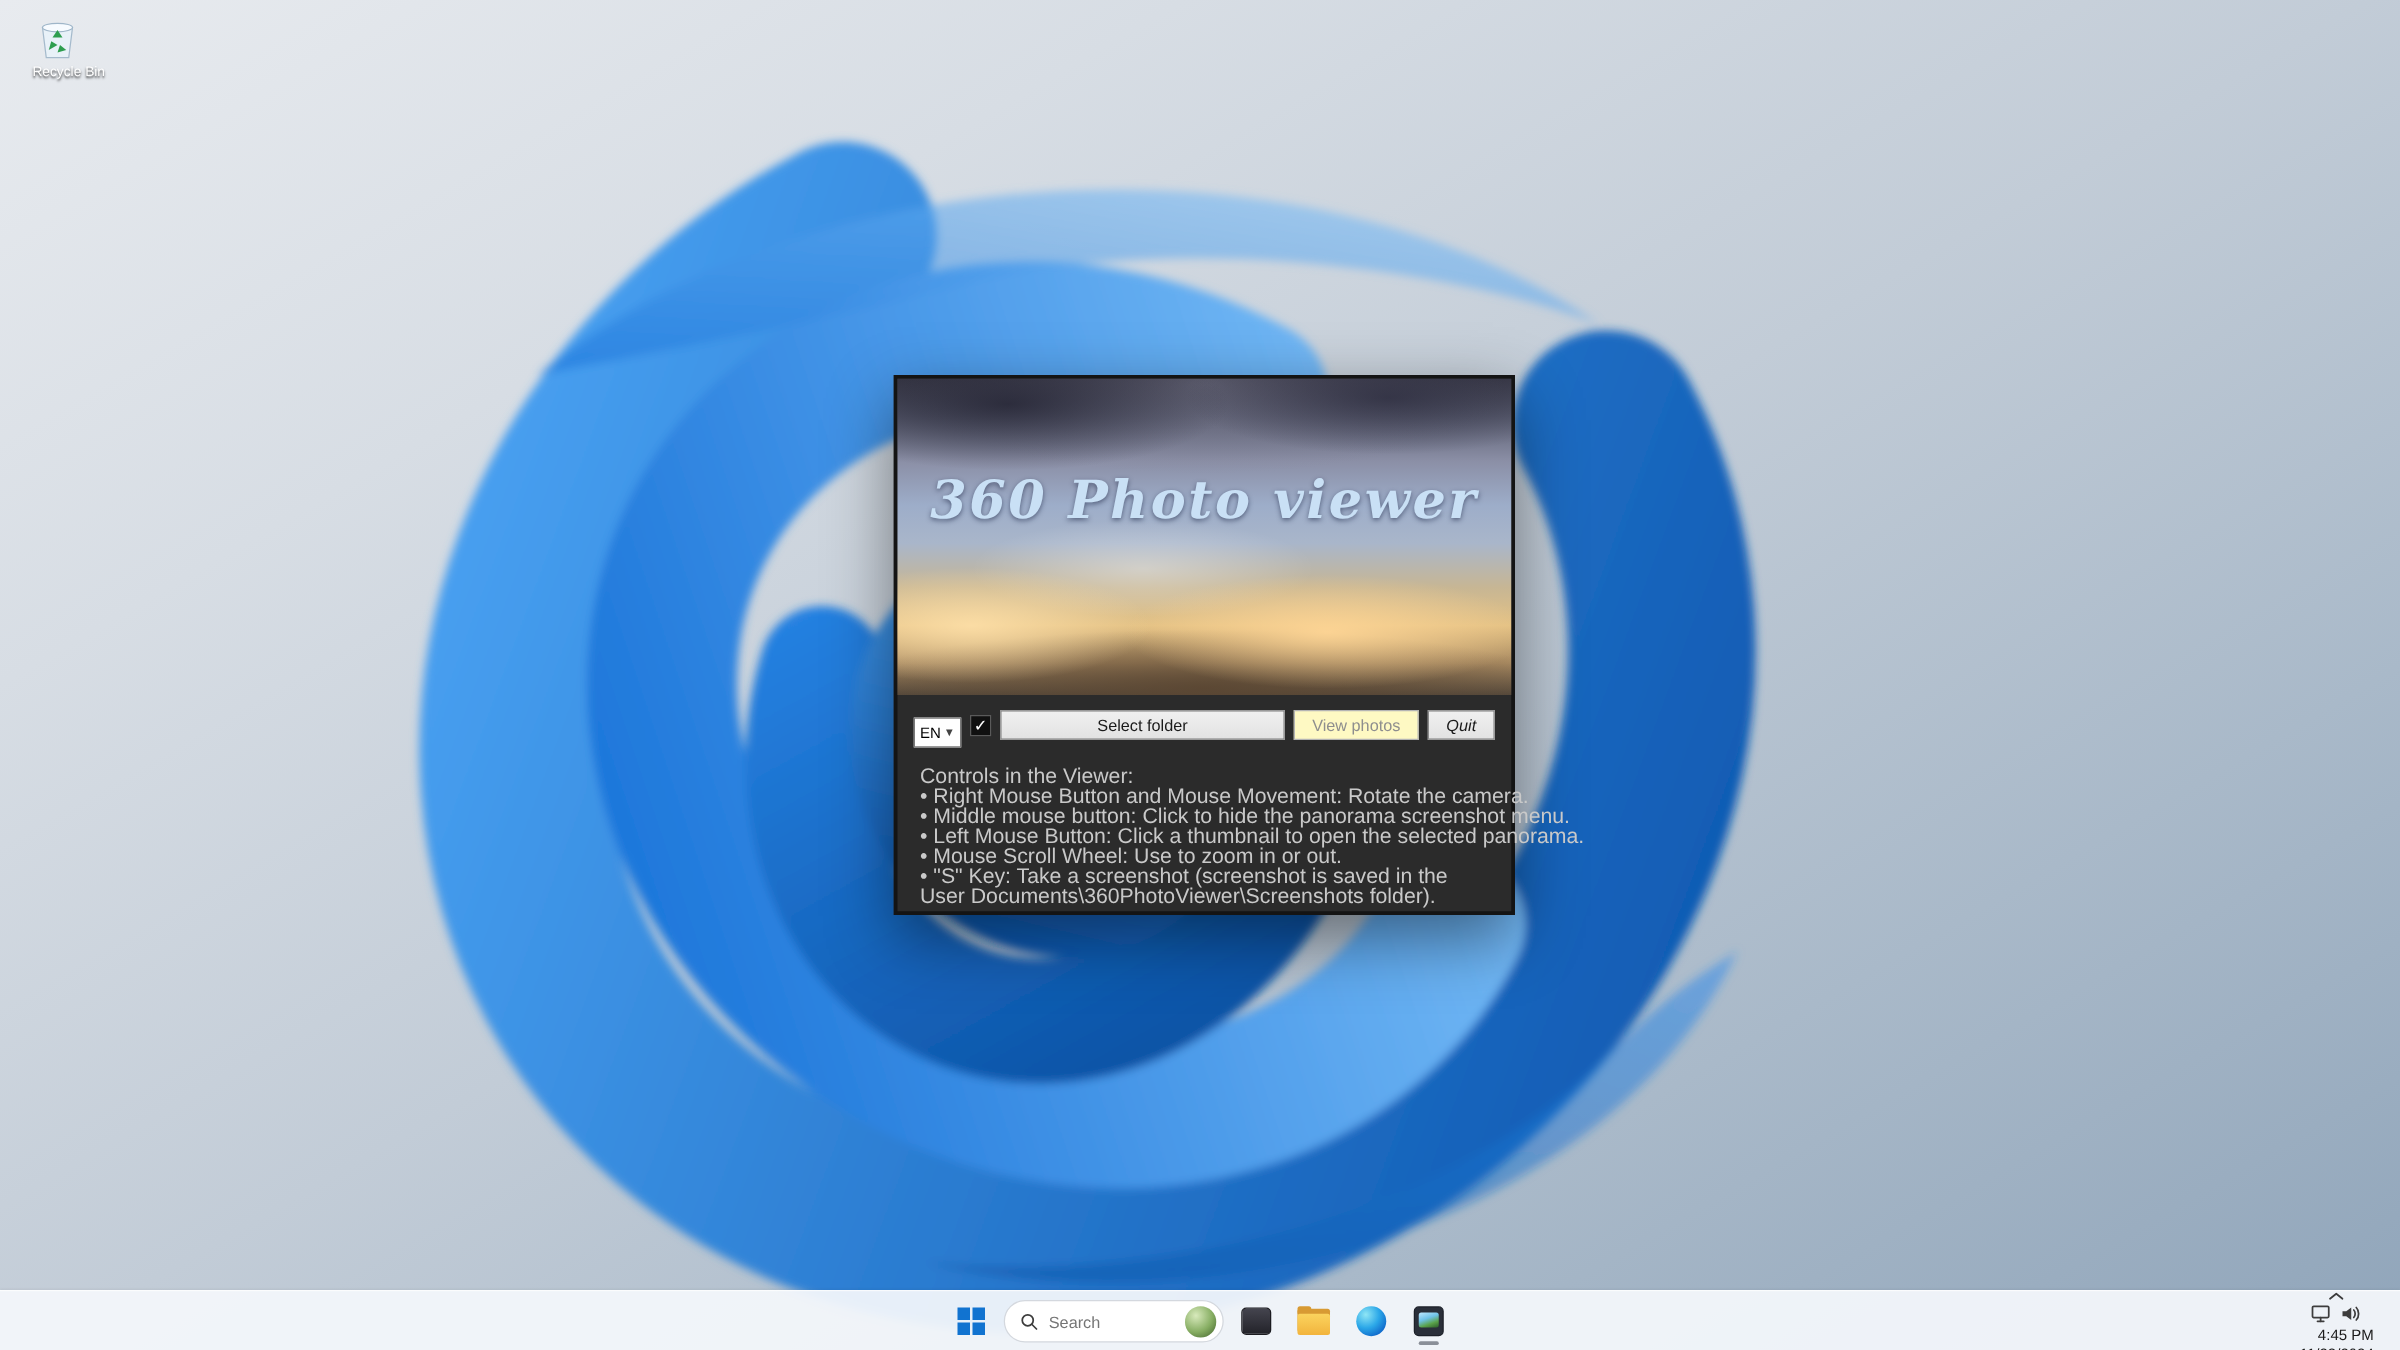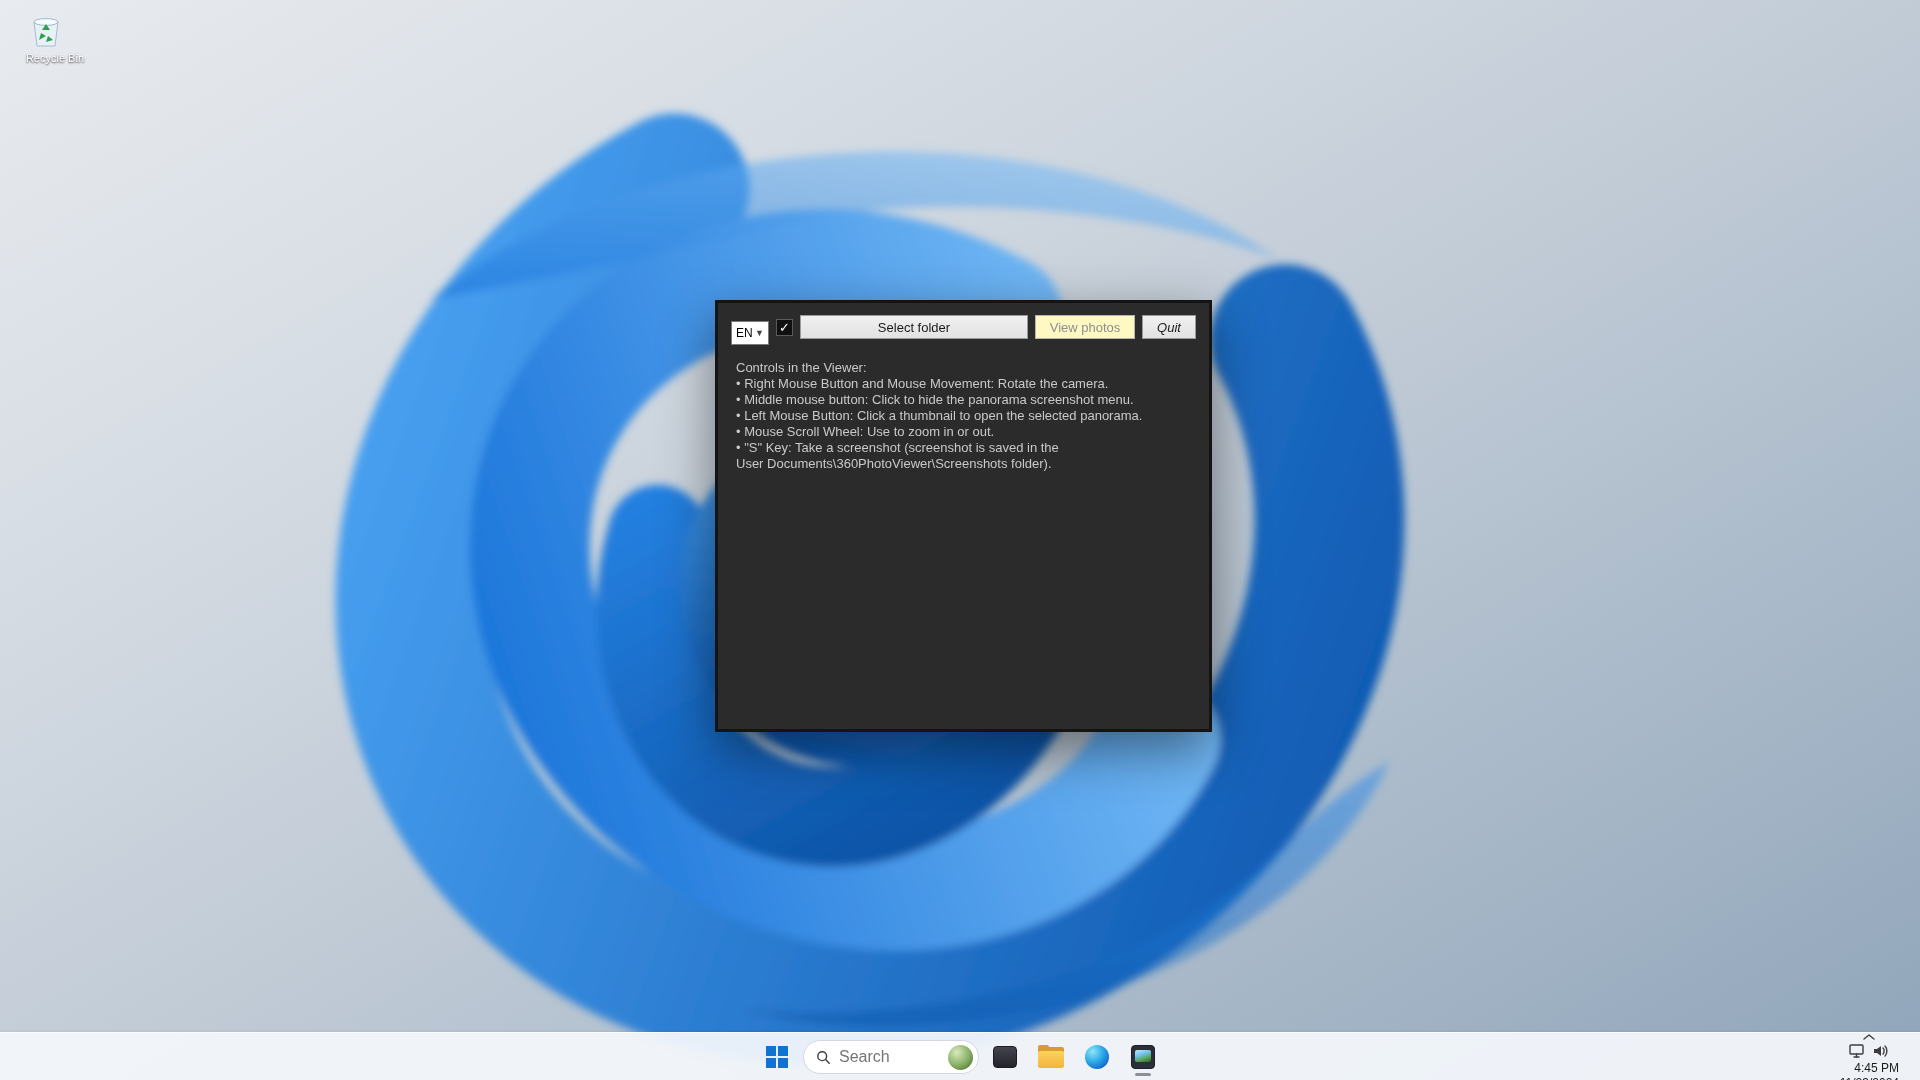--- a/index.html
+++ b/index.html
@@ -39,36 +39,36 @@
   .lang-select .arrow { font-size:9px; color:#444; }
   .chk { width:17px; height:17px; background:#101010; border:1px solid #5a5a5a; display:flex;
     align-items:center; justify-content:center; cursor:default; }
   .chk::after { content:"✓"; color:#fff; font-size:13px; font-weight:bold; line-height:1; }
   .btn { height:24px; background:linear-gradient(#f0f0f0,#e2e2e2); border:1px solid #9a9a9a;
     font-size:13px; color:#1a1a1a; display:flex; align-items:center; justify-content:center; cursor:default; }
   .btn-select { flex:1; }
   .btn-view { width:100px; background:#fef9c3; color:#8e8e8e; border-color:#b4b4b4; }
   .btn-quit { width:54px;font-style:italic; }
 
-  .instructions { padding:20px 18px 0 18px; font-size:13px; line-height:16px; color:#c9c9c9; }
+  .instructions { padding:20px 18px 0 18px; font-size:17px; line-height:16px; color:#c9c9c9; }
   .instructions div { white-space:nowrap; }
 
   
   .taskbar { position:absolute; left:0; right:0; bottom:0; height:48px;
     background:rgba(243,246,251,.94); border-top:1px solid rgba(255,255,255,.7);
     box-shadow:0 -1px 2px rgba(0,0,0,.06); }
   .tb-center { position:absolute; left:50%; top:0; transform:translateX(-50%); height:48px;
     display:flex; align-items:center; gap:6px; }
   .tb-slot { width:40px; height:40px; border-radius:6px; display:flex; align-items:center;
     justify-content:center; position:relative; cursor:default; }
   .start-logo { display:grid; grid-template-columns:10px 10px; grid-template-rows:10px 10px; gap:2px; }
   .start-logo span { background:#1173d0; }
   .search-pill { width:176px; height:34px; border-radius:17px; background:#fff;
     border:1px solid #d4d8de; display:flex; align-items:center; gap:8px; padding:0 5px 0 12px; }
-  .search-pill input { border:none; outline:none; flex:1; font-size:16px; color:#444;
+  .search-pill input { border:none; outline:none; flex:1; font-size:13px; color:#444;
     background:transparent; font-family:inherit; width:80px; }
   .search-badge { width:25px; height:25px; border-radius:50%;
     background:radial-gradient(circle at 35% 30%, #d8eabc, #86ad62 55%, #4e7036 90%); }
   .dark-win-icon { width:24px; height:22px; border-radius:4px;
     background:linear-gradient(#44444e,#23232a); border:1px solid #1b1b20; }
   .folder-icon { position:relative; width:26px; height:21px; }
   .folder-back { position:absolute; left:0; top:0; width:26px; height:19px; border-radius:2px; background:#d89a33; }
   .folder-tab { position:absolute; left:0; top:-2px; width:11px; height:6px; border-radius:2px 2px 0 0; background:#d89a33; }
   .folder-front { position:absolute; left:0; top:4px; width:26px; height:17px; border-radius:2px;
     background:linear-gradient(#fbd35e,#f2b43d); }
@@ -125,20 +125,23 @@
       <path d="M8 12 L32 12 L29 36 L11 36 Z" fill="#e9f2fa" stroke="#9fb6c9" stroke-width="1" opacity=".9"></path>
       <ellipse cx="20" cy="12" rx="12" ry="3.4" fill="#f7fbff" stroke="#9fb6c9" stroke-width="1"></ellipse>
       <path d="M16 20 l4 -6 l4 6 z" fill="#2e9e4f"></path>
       <path d="M13 30 l2 -7 l5 3 z" fill="#2e9e4f"></path>
       <path d="M27 30 l-7 2 l2 -6 z" fill="#2e9e4f"></path>
     </svg>
     <div class="label">Recycle Bin</div>
   </div>
 
   <div class="app-window">
+    <div class="banner">
+      <div class="banner-title">360 Photo viewer</div>
+    </div>
 
     <div class="controls-row">
       <div class="lang-select">
         <span>EN</span>
         <span class="arrow">▼</span>
       </div>
       <div class="chk"></div>
       <div class="btn btn-select">Select folder</div>
       <div class="btn btn-view">View photos</div>
       <div class="btn btn-quit">Quit</div>

